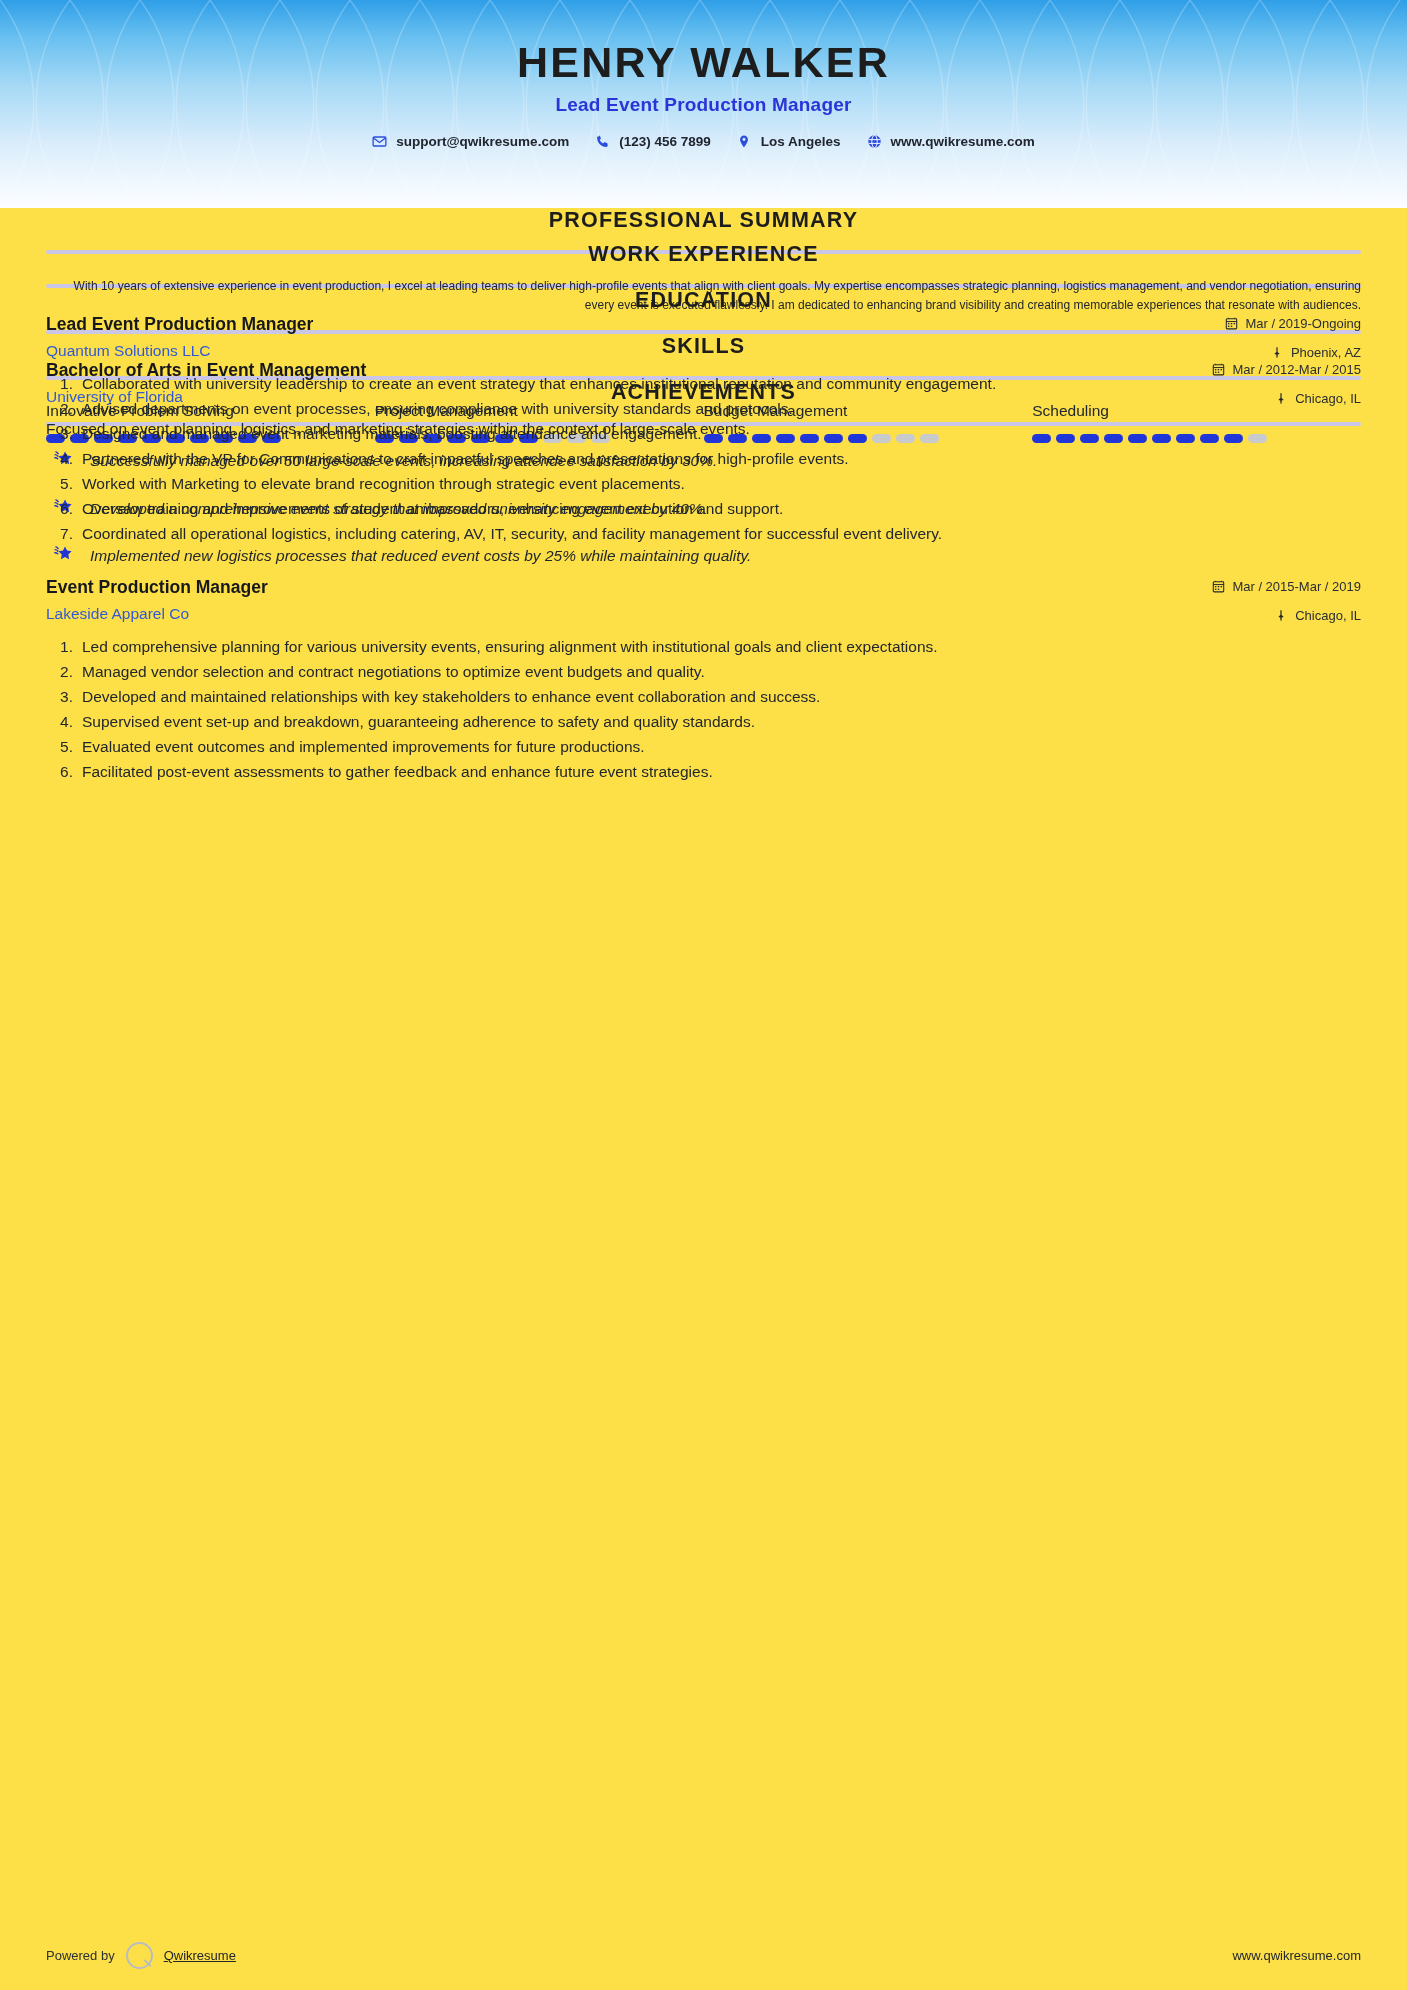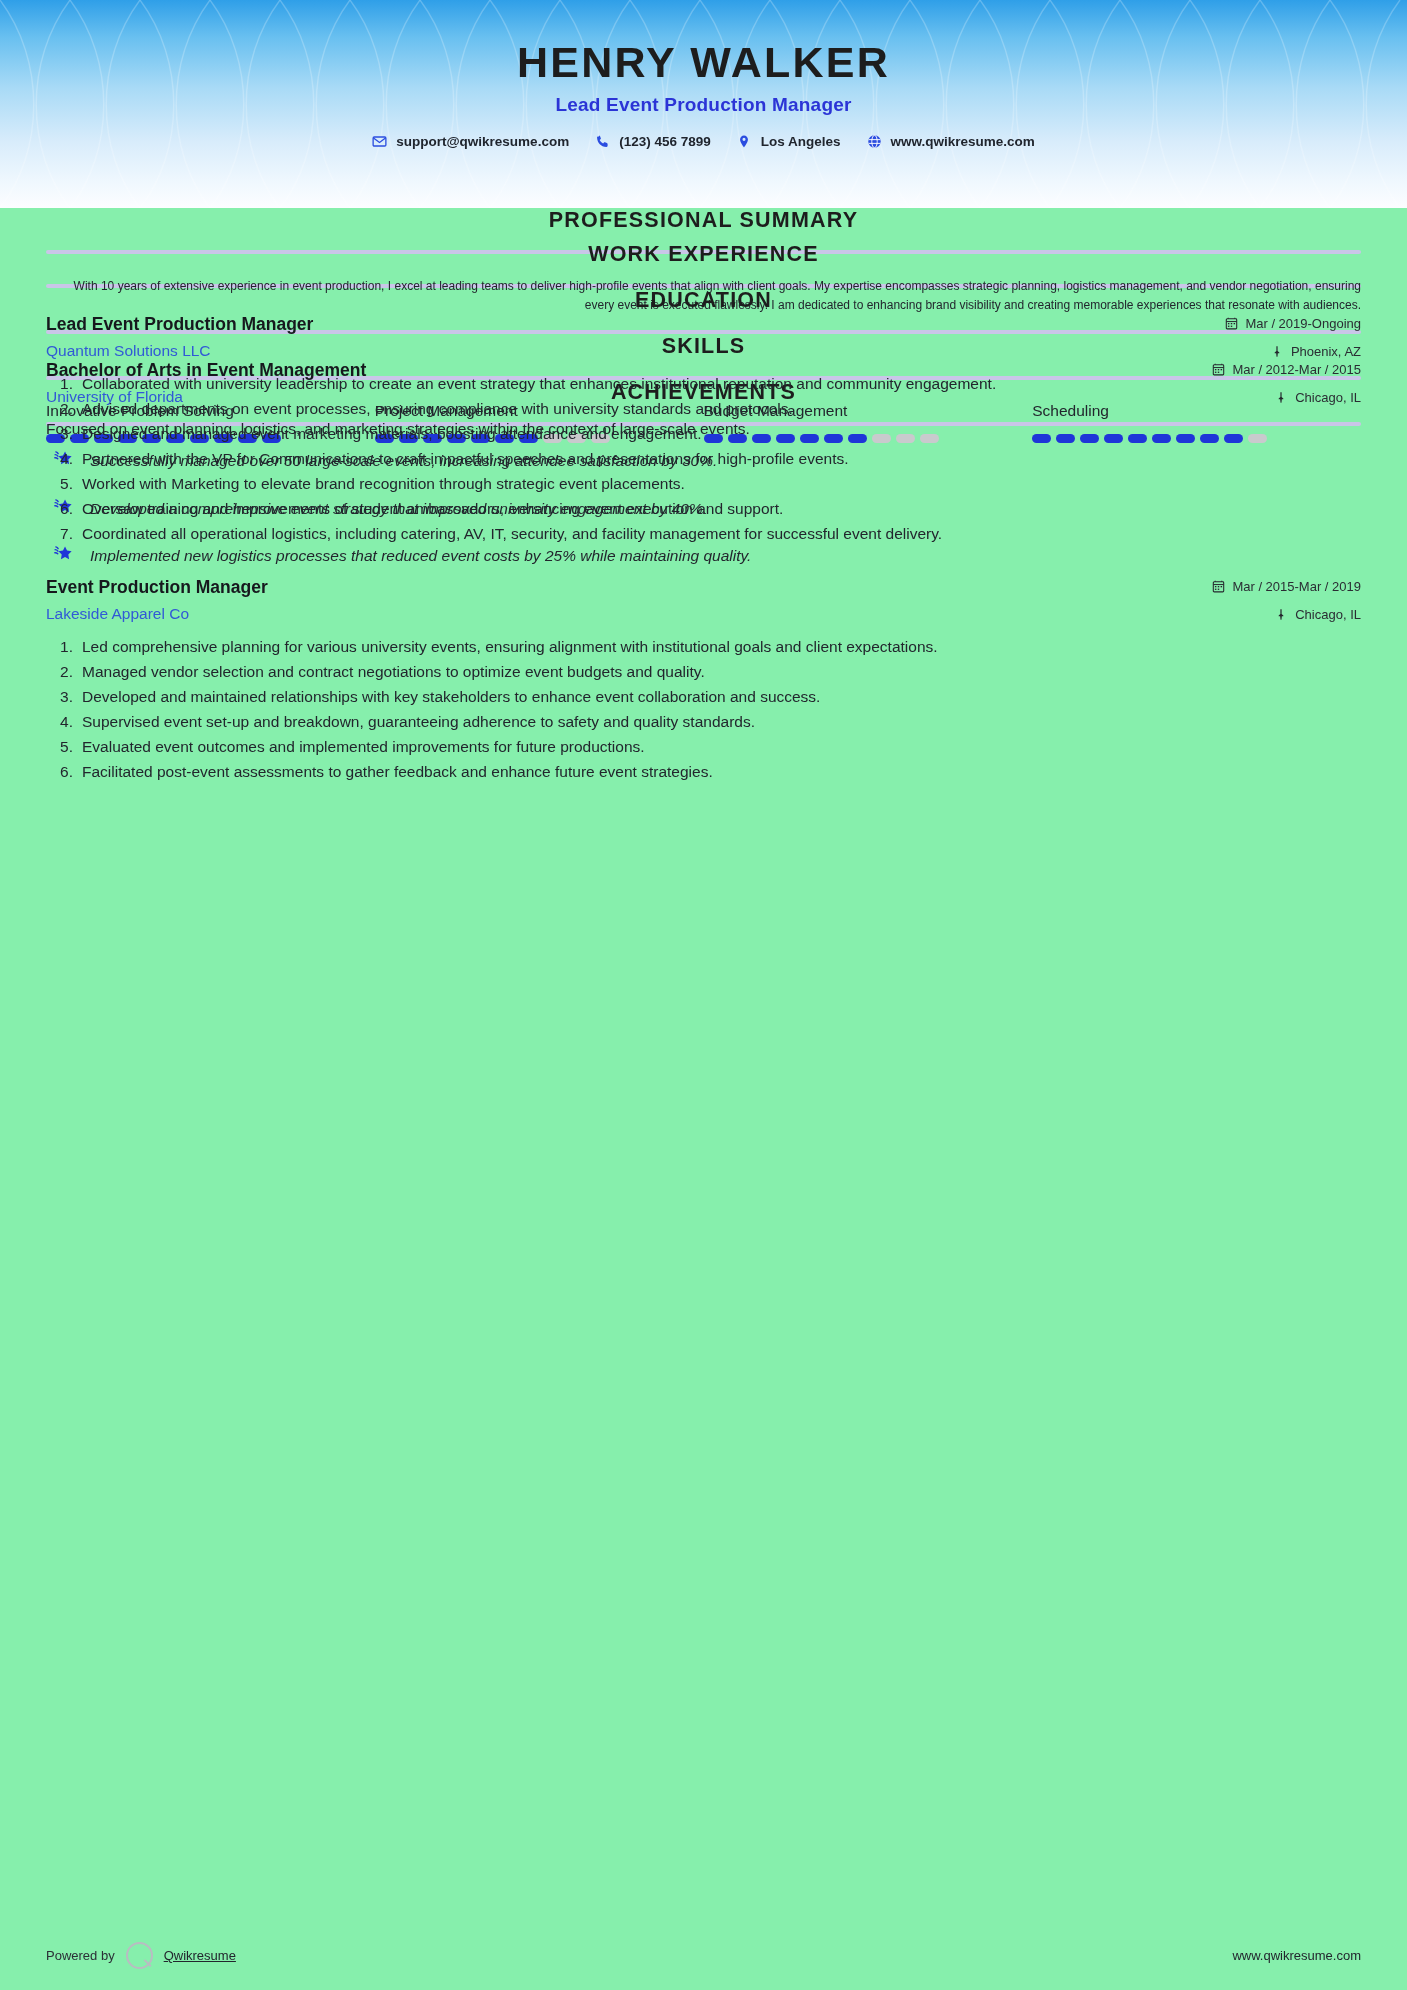--- a/index.html
+++ b/index.html
@@ -9,21 +9,21 @@
     height: 1990px;
     background: #ffffff;
     font-family: "Liberation Sans", sans-serif;
     -webkit-font-smoothing: antialiased;
   }
 
   .page {
     position: relative;
     width: 1407px;
     height: 1990px;
-    background: #86efac;
+    background: #fde047;
     overflow: hidden;
   }
 
   
   .header {
     position: relative;
     width: 100%;
     height: 208px;
     background: linear-gradient(180deg, #2f9fe8 0%, #69c0f0 18%, #a8daf6 42%, #d8ecfb 68%, #f0f8fe 88%, #fcfdff 100%);
     overflow: hidden;
@@ -124,21 +124,21 @@
     font-size: 13px;
     color: #2a2d33;
     display: flex;
     align-items: center;
     gap: 7px;
     white-space: nowrap;
   }
   .entry-sub {
     display: flex;
     justify-content: space-between;
-    align-items: center;
+    align-items: flex-end;
     margin-top: 7px;
   }
   .entry-org {
     font-size: 15.5px;
     color: #3159d6;
   }
   .meta-ic {
     display: inline-flex;
     width: 13px;
     height: 13px;

